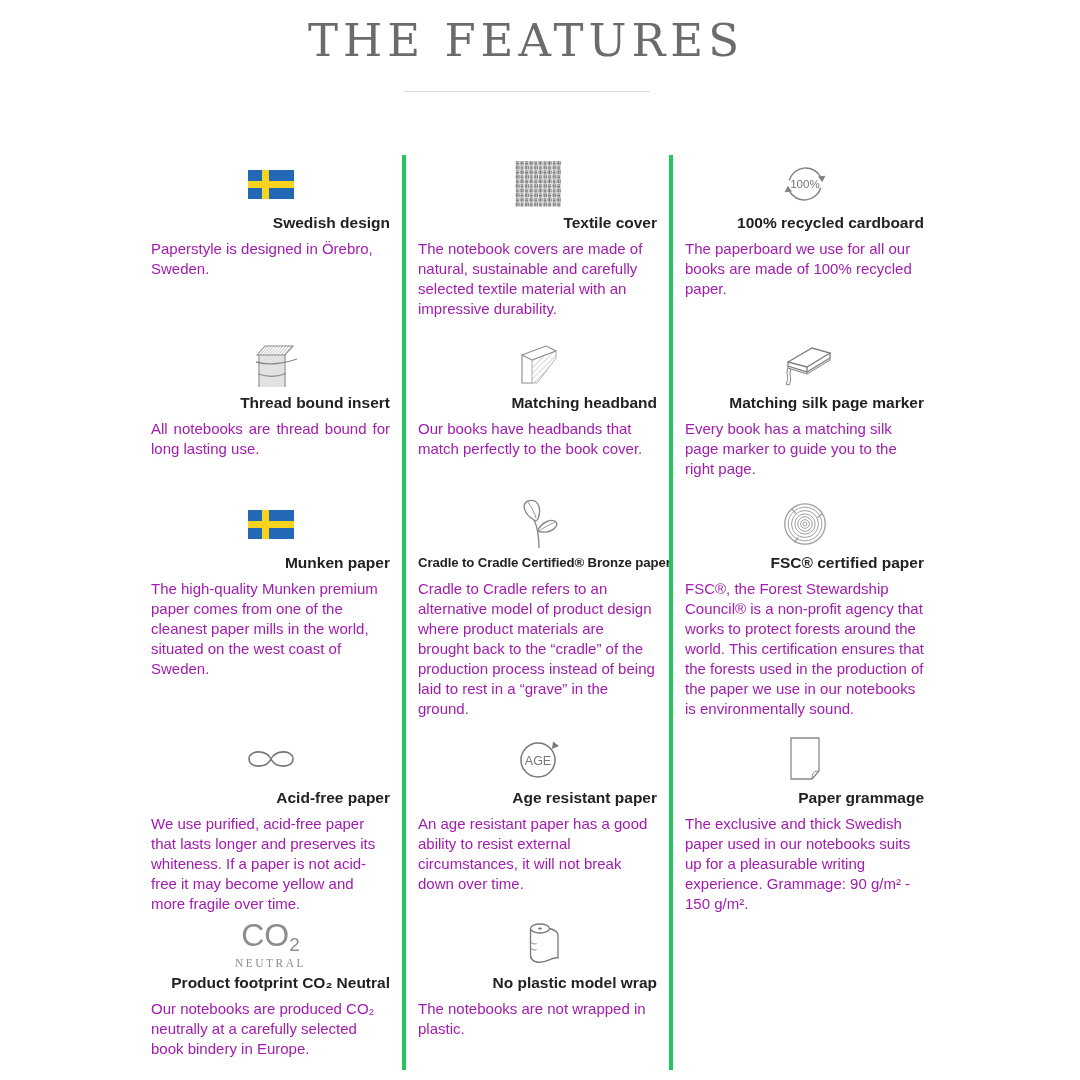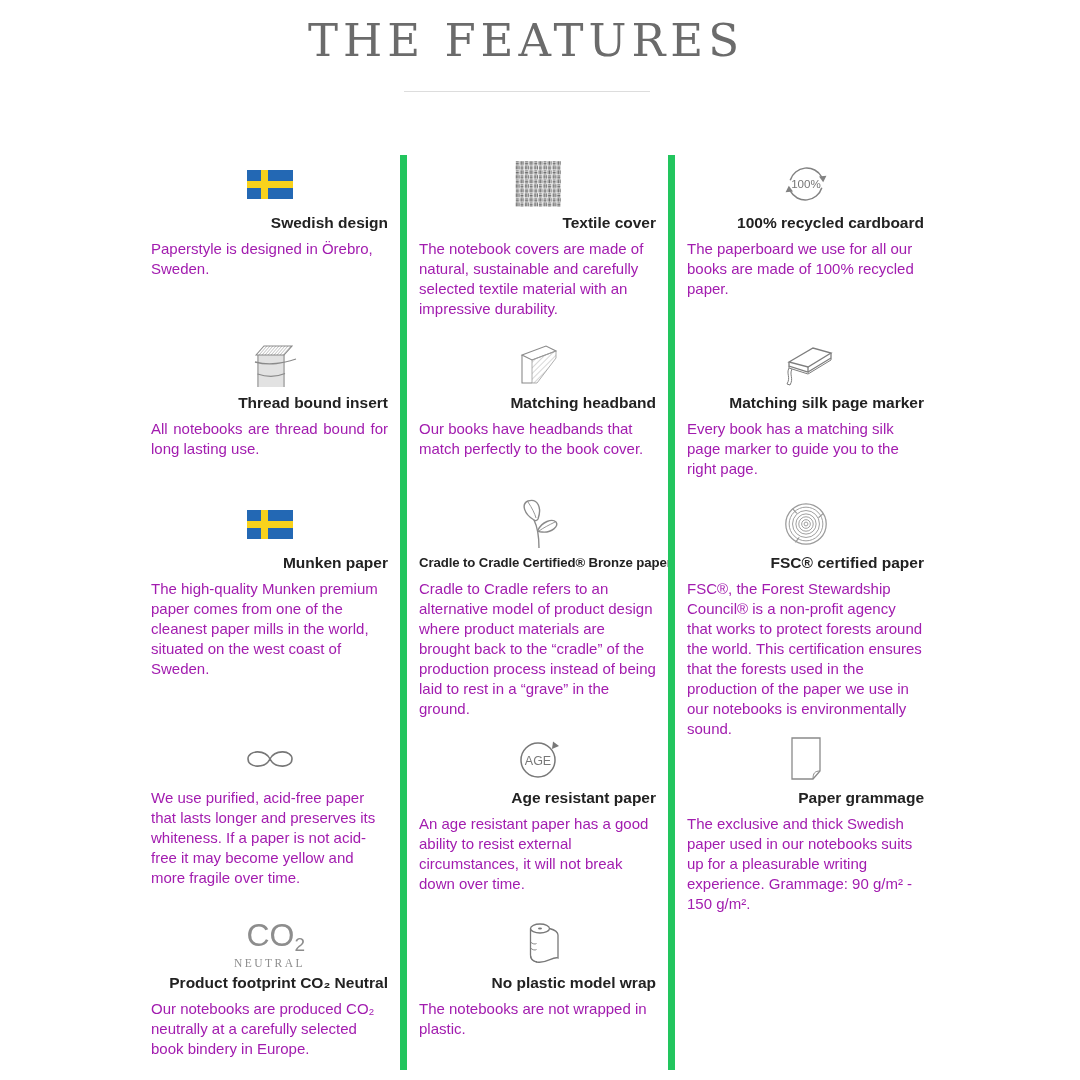--- a/index.html
+++ b/index.html
@@ -6,39 +6,39 @@
   body{width:1080px;height:1080px;font-family:"Liberation Sans",sans-serif;-webkit-font-smoothing:antialiased;}
   .page{position:relative;width:941px;height:1080px;overflow:hidden;background:#fff;}
 
   .heading{position:absolute;top:14px;left:-14px;width:1080px;text-align:center;
     font-family:"DejaVu Serif",serif;font-weight:400;font-size:45px;letter-spacing:5px;
     color:#6b6b6b;margin:0;}
   .title-divider{position:absolute;top:91px;left:404px;width:246px;height:1px;background:#dddddd;}
 
   .grid{position:absolute;left:139px;top:155px;width:797px;height:915px;display:flex;}
   .col{flex:1 1 0;min-width:0;}
-  .col + .col{border-left:7px solid #22c55e;}
+  .col + .col{border-left:4px solid #22c55e;}
 
   .cell{box-sizing:border-box;padding:6px 12px 0 12px;}
   .cell:nth-child(1){height:180px;}
   .cell:nth-child(2){height:160px;}
   .cell:nth-child(3){height:235px;}
   .cell:nth-child(4){height:185px;}
   .cell:nth-child(5){height:140px;}
 
   .icon-box{height:46px;display:flex;align-items:center;justify-content:center;margin-bottom:6px;overflow:visible;}
   .title{font-size:15.5px;font-weight:700;color:#222;text-align:right;line-height:20px;margin-bottom:6px;}
   .desc{font-size:15px;color:#a21caf;line-height:20px;}
 
   
   .col:nth-child(1) .cell:nth-child(2) .desc{text-align:justify;}
   .col:nth-child(2) .cell:nth-child(3) .title{font-size:13.2px;white-space:nowrap;letter-spacing:-0.1px;}
 
   .co2-wrap{text-align:center;color:#8d8d8d;line-height:1;}
-  .co2-big{font-size:32px;text-align:right;}
+  .co2-big{font-size:32px;}
   .co2-sub{font-size:19px;vertical-align:-5px;}
   .co2-small{font-size:11.5px;letter-spacing:2.5px;margin-top:4px;color:#8d8d8d;font-family:Liberation Serif, serif;}
 </style>
 </head>
 <body>
 
 <div class="page">
   <h1 class="heading">THE FEATURES</h1>
   <div class="title-divider"></div>
   <div class="grid">
@@ -82,20 +82,21 @@
           </div>
           <div class="title">Munken paper</div>
           <div class="desc">The high-quality Munken premium paper comes from one of the cleanest paper mills in the world, situated on the west coast of Sweden.</div>
         </div>
         <div class="cell">
           <div class="icon-box">
             <svg width="56" height="34" viewBox="0 0 56 34" fill="none" stroke="#777777" stroke-width="1.6">
               <path d="M28 17 C23 7 6 8 6 17 C6 26 23 27 28 17 C33 7 50 8 50 17 C50 26 33 27 28 17"></path>
             </svg>
           </div>
+          <div class="title">Acid-free paper</div>
           <div class="desc">We use purified, acid-free paper that lasts longer and preserves its whiteness. If a paper is not acid-free it may become yellow and more fragile over time.</div>
         </div>
         <div class="cell">
           <div class="icon-box">
             <div class="co2-wrap">
               <div class="co2-big">CO<span class="co2-sub">2</span></div>
               <div class="co2-small">NEUTRAL</div>
             </div>
           </div>
           <div class="title">Product footprint CO₂ Neutral</div>

